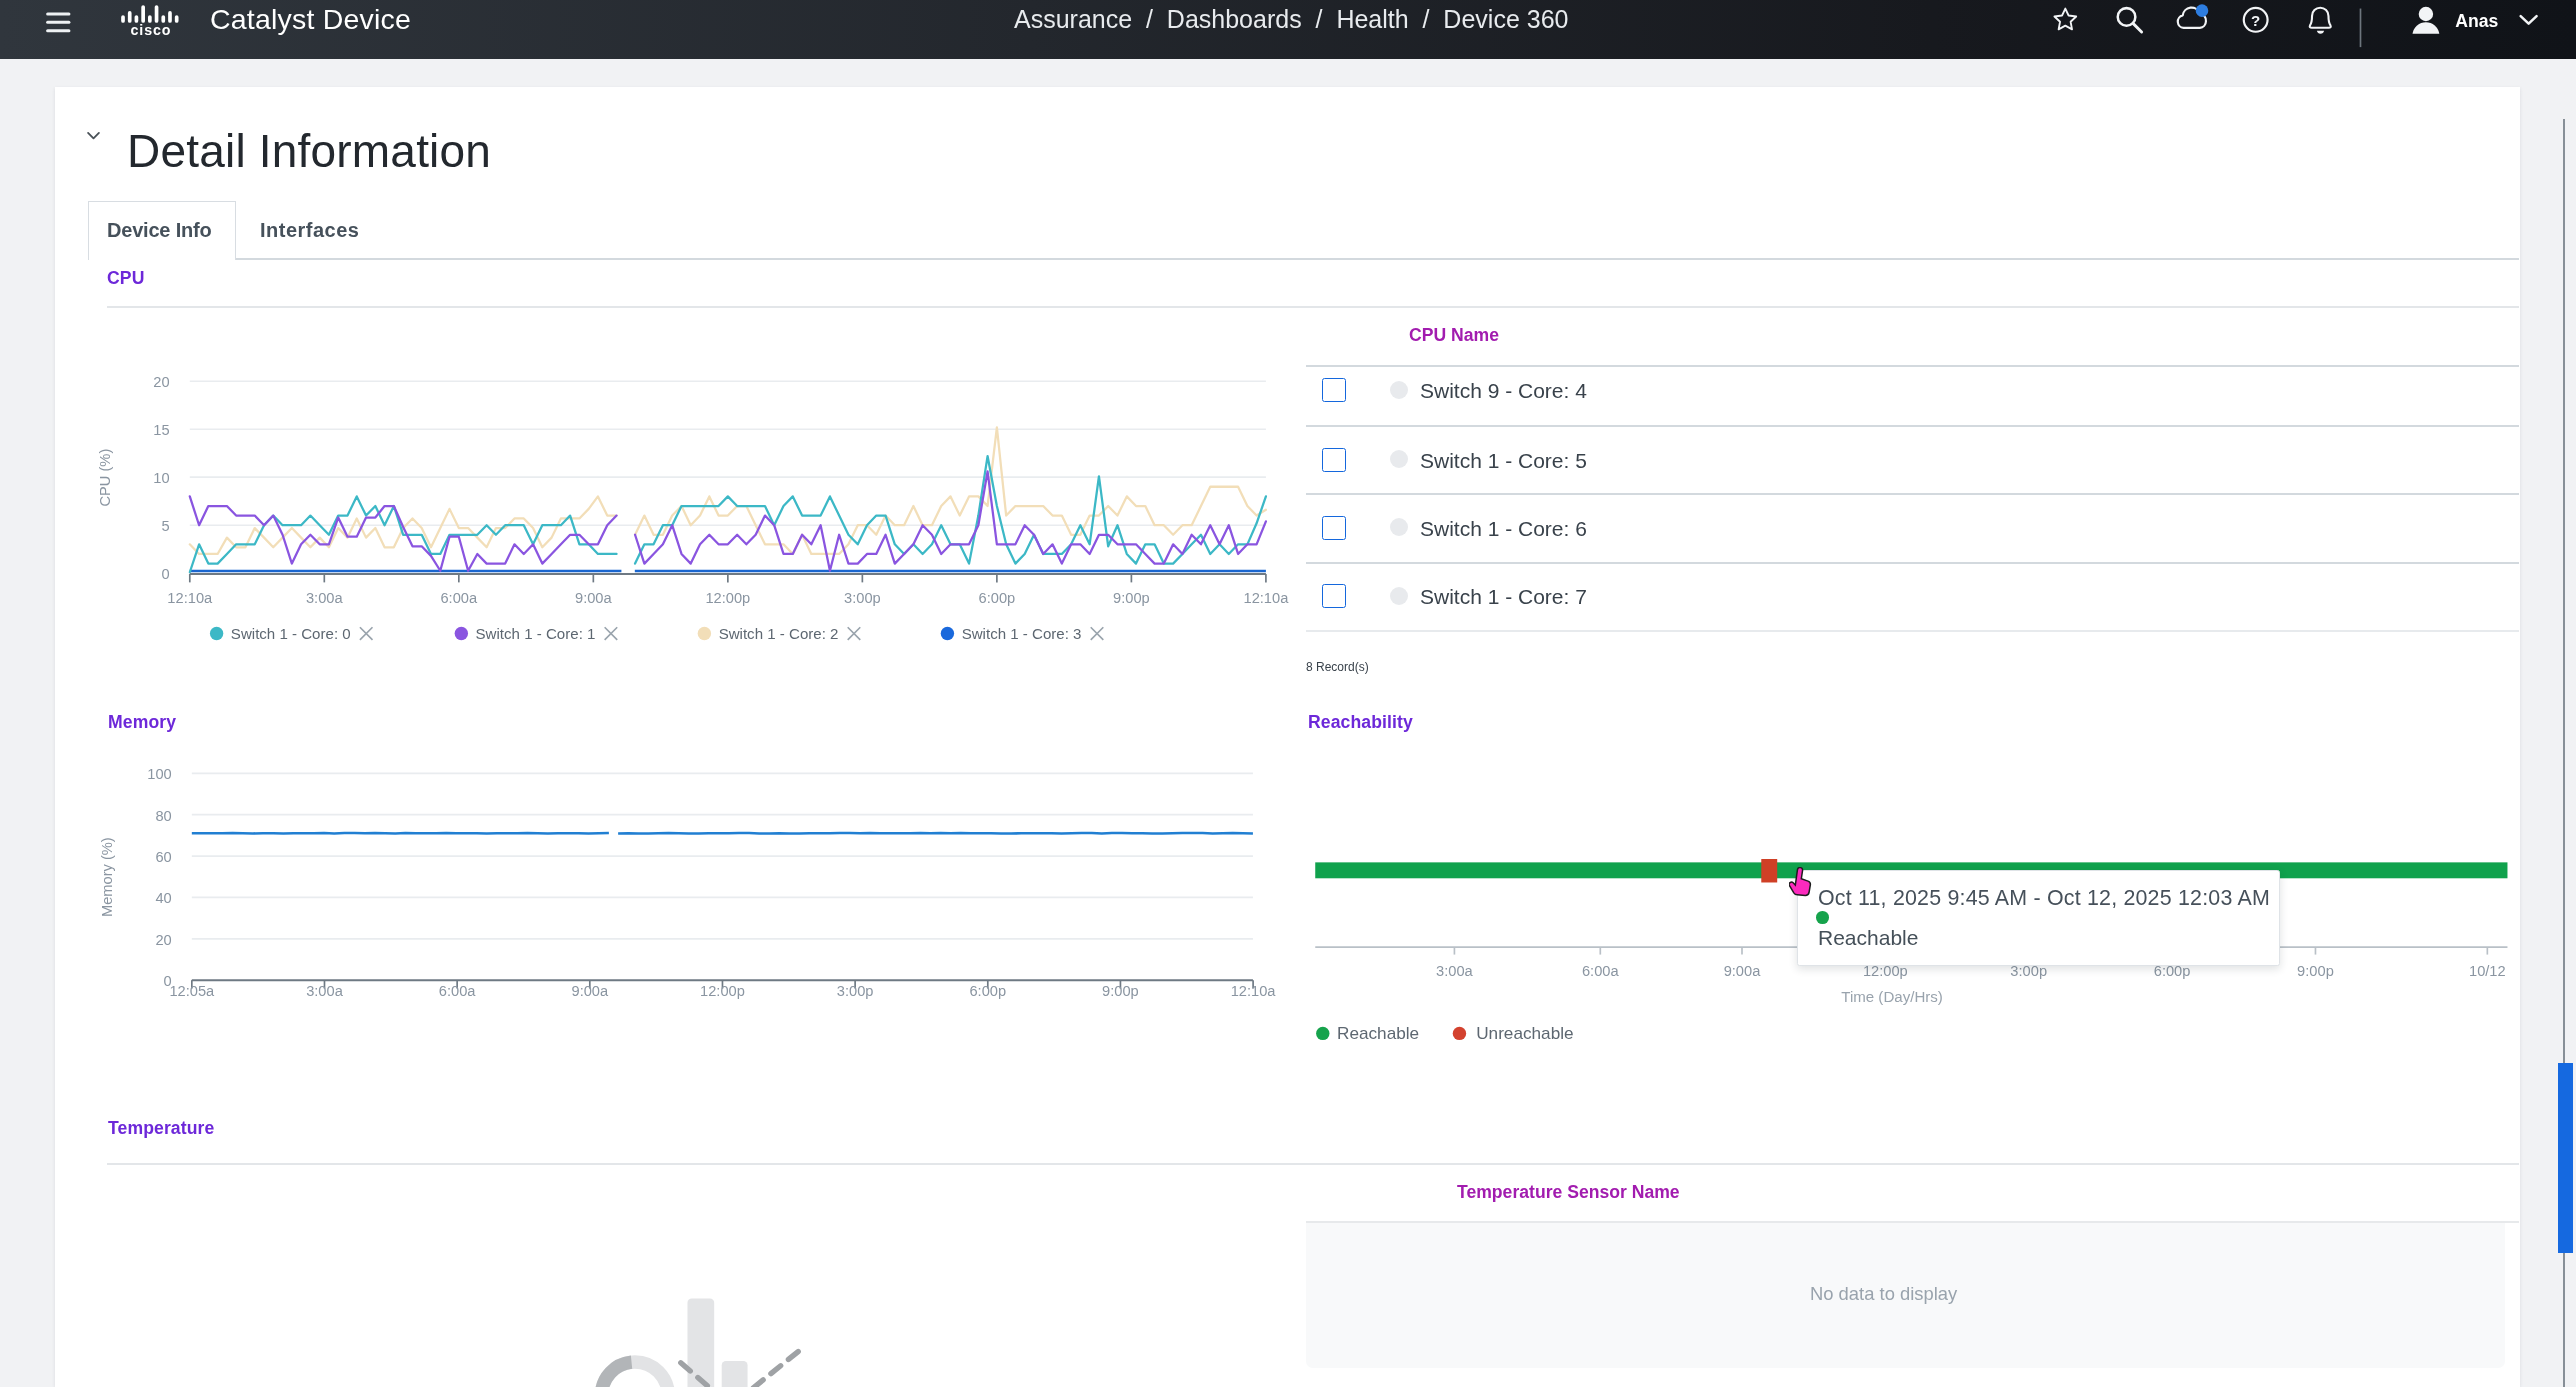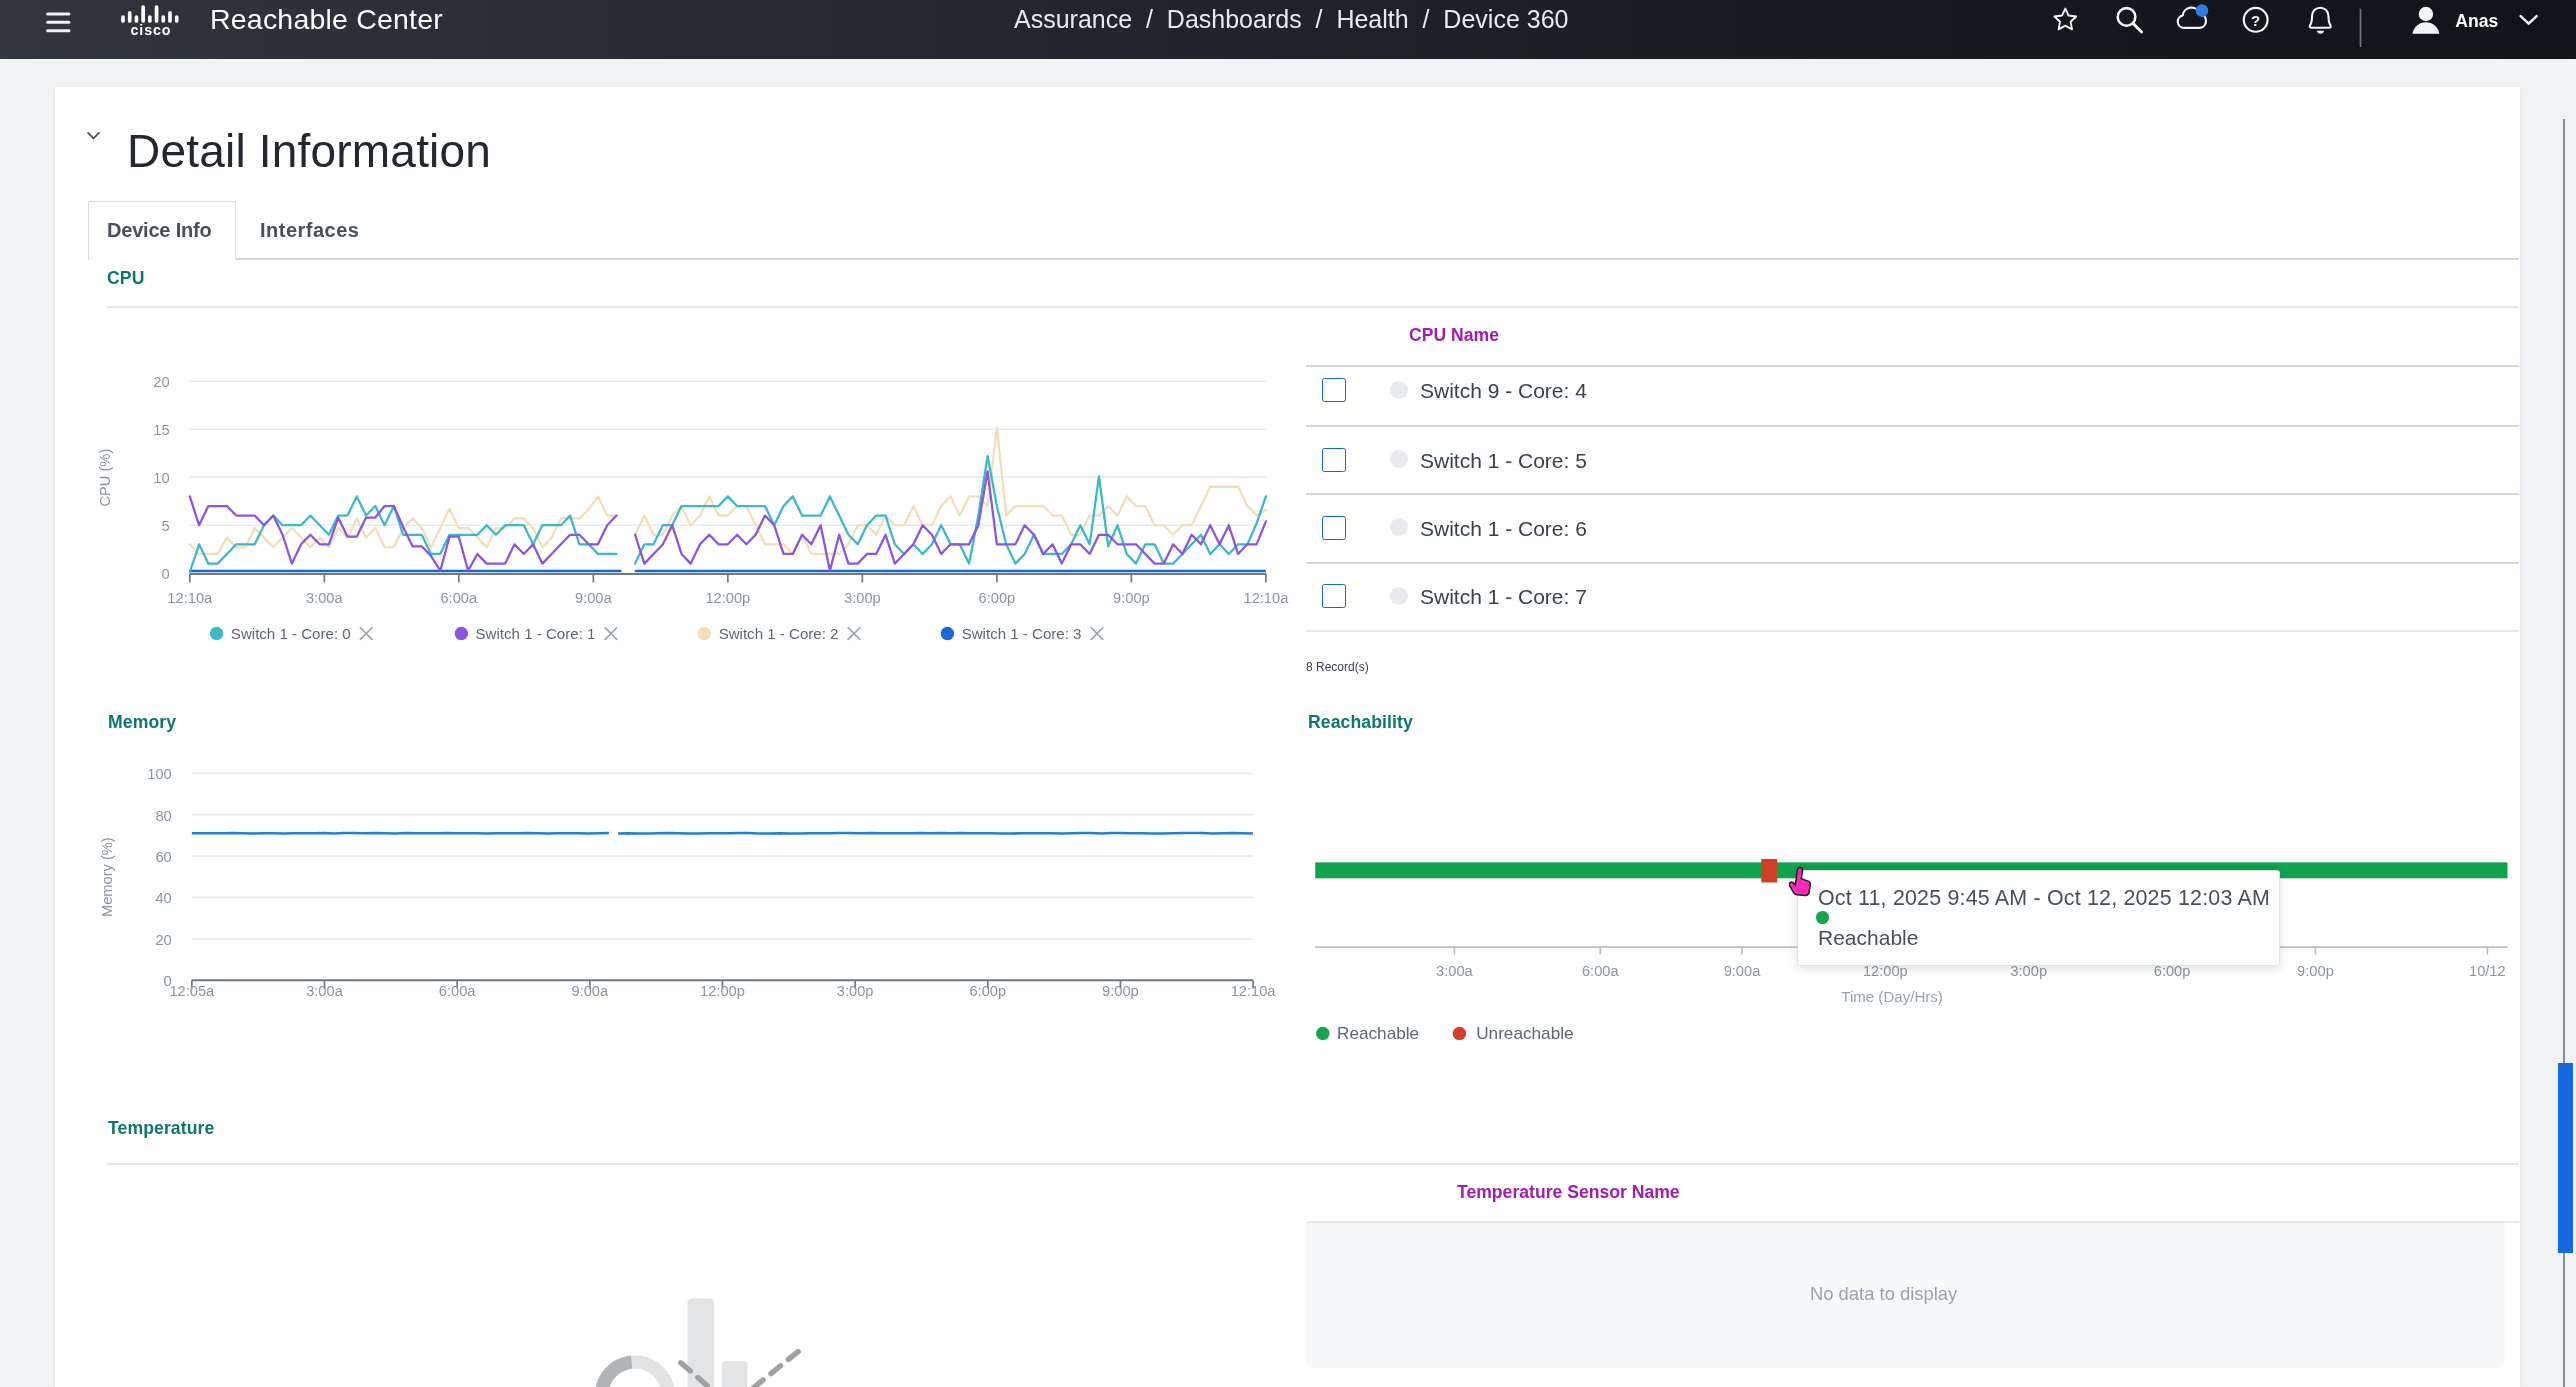--- a/index.html
+++ b/index.html
@@ -6,21 +6,21 @@
  font-family:"Liberation Sans",sans-serif;-webkit-font-smoothing:antialiased}
 .hdr{position:absolute;left:0;top:0;width:2576px;height:59px;
  background:linear-gradient(90deg,#30363d 0%,#23272d 40%,#17191e 75%,#101318 100%)}
 .card{position:absolute;left:55px;top:87px;width:2465px;height:1301px;background:#fff;
  box-shadow:0 0.8px 3.4px rgba(40,50,60,.10)}
 .abs{position:absolute}
 .hw{color:#fff}
 .bc{position:absolute;top:0;height:59px;top:0px;line-height:39px;color:#e8ebee;font-size:25px;white-space:nowrap}
 .ttl{position:absolute;left:127px;top:124px;font-size:46px;color:#23282e;letter-spacing:0.2px}
 .tabtxt{font-size:20px;font-weight:bold;color:#46515b;letter-spacing:-0.2px}
-.sect{font-size:17.6px;font-weight:bold;color:#0f766e;letter-spacing:0.1px}
+.sect{font-size:17.6px;font-weight:bold;color:#6d28d9;letter-spacing:0.1px}
 .thead{font-size:17.6px;font-weight:bold;color:#a21caf}
 .rowtxt{font-size:21px;color:#39424b}
 .grayline{position:absolute;background:#e3e6e9;height:1.7px}
 .tline{position:absolute;background:#d3d9de;height:1.7px}
 .cb{position:absolute;width:23.5px;height:23.5px;border:1.8px solid #1467dd;border-radius:2.5px;background:#fff}
 .dotg{position:absolute;width:18.4px;height:18.4px;border-radius:50%;background:#e8eaed}
 .tip{position:absolute;left:1797px;top:870px;width:483px;height:96px;background:#fff;
  border:0.8px solid #dfe3e7;border-radius:2.5px;box-shadow:0 2.5px 8.4px rgba(30,40,50,.14);z-index:5}
 </style></head>
 <body>
@@ -48,21 +48,21 @@
     <circle cx="2690" cy="23.5" r="14.2" fill="none" stroke="#f2f4f6" stroke-width="2.6"></circle>
     <text x="2690" y="31" fill="#f2f4f6" font-size="18" font-weight="bold" text-anchor="middle">?</text>
     <path d="M2757 33 q-3.5 0 -2.2 -3 q2.4 -3.4 2.4 -11.2 a9.8 9.8 0 0 1 19.6 0 q0 7.8 2.4 11.2 q1.3 3 -2.2 3 z" fill="none" stroke="#f2f4f6" stroke-width="2.5" stroke-linejoin="round"></path>
     <path d="M2763 36.5 a4.4 4.4 0 0 0 8.6 0 z" fill="#f2f4f6"></path>
     <rect x="2814" y="10" width="2" height="46" fill="#6d757d"></rect>
     <circle cx="2893" cy="16.5" r="8.6" fill="#f2f4f6"></circle>
     <path d="M2877 40 a16.2 16.2 0 0 1 32 0 z" fill="#f2f4f6"></path>
     <text x="2928" y="32" fill="#fff" font-size="21" font-weight="bold">Anas</text>
     <path d="M3006 19 l9.5 9 9.5 -9" fill="none" stroke="#f2f4f6" stroke-width="3" stroke-linecap="round" stroke-linejoin="round"></path>
   </svg>
-<div class="abs hw" style="left:210px;top:3.4px;height:32px;line-height:32px;font-size:28.5px;letter-spacing:0.2px">Reachable Center</div>
+<div class="abs hw" style="left:210px;top:3.4px;height:32px;line-height:32px;font-size:28.5px;letter-spacing:0.2px">Catalyst Device</div>
 <div class="bc" style="left:1014px">Assurance&nbsp;&nbsp;/&nbsp;&nbsp;Dashboards&nbsp;&nbsp;/&nbsp;&nbsp;Health&nbsp;&nbsp;/&nbsp;&nbsp;Device 360</div>
 
 <div class="card"></div>
 
 <svg class="abs" style="left:86px;top:130px" width="15" height="12.6" viewBox="0 0 18 15">
     <path d="M2.5 3.5 l6.5 6.5 6.5 -6.5" fill="none" stroke="#4a5258" stroke-width="2.2" stroke-linecap="round" stroke-linejoin="round"></path>
   </svg>
 <div class="ttl">Detail Information</div>
 
 <div class="abs" style="left:88px;top:201px;width:148px;height:59px;border:1.7px solid #d8dde2;border-bottom:none;background:#fff"></div>

